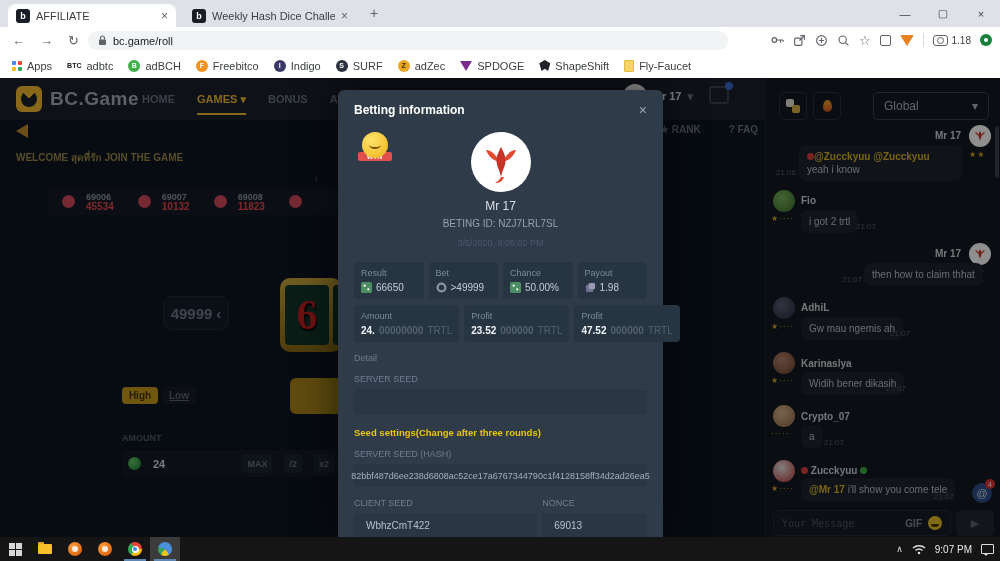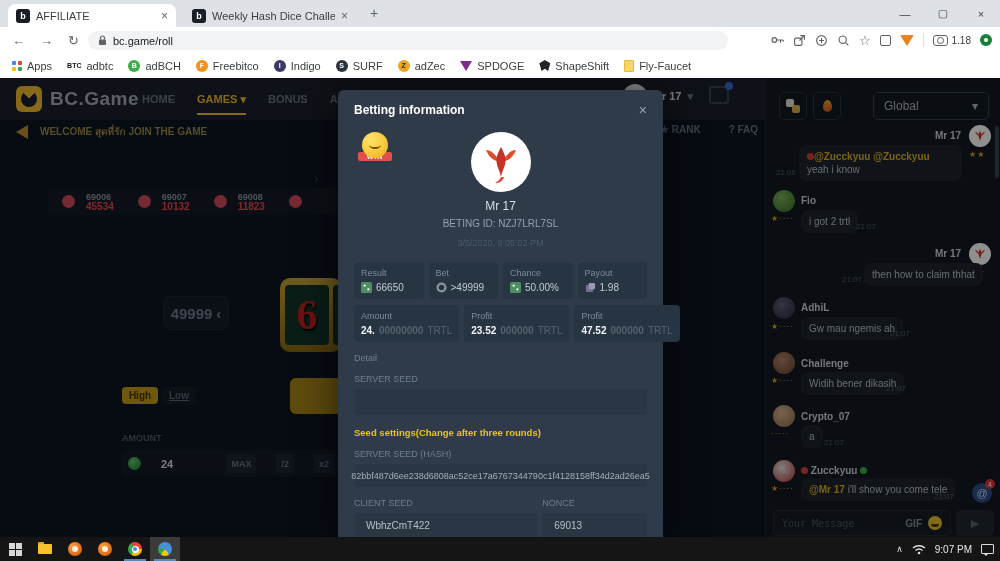--- a/index.html
+++ b/index.html
@@ -49,38 +49,38 @@
   .logoic:after{content:"";position:absolute;left:5px;top:5px;width:16px;height:16px;border-radius:50%;background:conic-gradient(from 40deg,#191f2a 0 280deg,#f3ba2f 280deg 360deg);}
   .logotxt{font-size:19px;font-weight:bold;color:#a7adb6;letter-spacing:.5px;}
   .mainnav{position:absolute;left:142px;top:0;height:42px;display:flex;align-items:center;gap:22px;font-size:11px;font-weight:bold;color:#6b7482;}
   .mainnav .sel{color:#f3ba2f;position:relative;}
   .mainnav .sel:after{content:"";position:absolute;left:0;right:0;bottom:-9px;height:2px;background:#f3ba2f;}
   .hdruser{position:absolute;right:72px;top:6px;display:flex;align-items:center;gap:6px;color:#dfe4ea;font-size:11px;font-weight:bold;}
   .avatar{border-radius:50%;background:#fff;overflow:hidden;display:flex;align-items:center;justify-content:center;}
   .walletic{position:absolute;right:36px;top:8px;width:20px;height:18px;border:2px solid #3a4250;border-radius:3px;position:absolute;}
   .walletdot{position:absolute;right:32px;top:4px;width:8px;height:8px;border-radius:50%;background:#3668c9;}
   .subrow{position:absolute;left:660px;top:46px;display:flex;gap:28px;font-size:10px;font-weight:bold;color:#6b7482;}
-  .welcome{position:absolute;left:16px;top:46px;display:flex;align-items:flex-end;gap:12px;font-size:10px;font-weight:bold;color:#9b8a45;}
+  .welcome{position:absolute;left:16px;top:46px;display:flex;align-items:flex-start;gap:12px;font-size:10px;font-weight:bold;color:#9b8a45;flex-direction:column;}
   .mega{width:0;height:0;border-top:7px solid transparent;border-bottom:7px solid transparent;border-right:12px solid #c08b2d;}
 
   .histstrip{position:absolute;left:48px;top:110px;width:292px;height:27px;background:#141b27;display:flex;align-items:center;gap:24px;padding-left:14px;overflow:hidden;}
   .hitem{display:flex;align-items:center;gap:11px;}
   .hdot{width:13px;height:13px;border-radius:50%;background:#d1495b;flex:0 0 auto;}
   .hnums{display:flex;flex-direction:column;line-height:10px;}
   .hround{font-size:9px;font-weight:bold;color:#8b93a0;}
   .hres{font-size:10px;font-weight:bold;color:#e5484d;}
   .expbox{position:absolute;left:314px;top:92px;width:22px;height:16px;color:#2c3545;font-size:14px;font-weight:bold;}
   .predbox{position:absolute;left:163px;top:218px;width:66px;height:34px;background:#151c28;border:1px solid #1f2836;border-radius:8px;display:flex;align-items:center;justify-content:center;gap:4px;color:#707b8c;font-size:15px;font-weight:bold;}
   .slot{position:absolute;left:280px;top:200px;width:62px;height:74px;background:linear-gradient(#caa53a,#8a6c14);border-radius:10px;padding:7px 5px;display:flex;gap:4px;overflow:hidden;}
   .reel{flex:0 0 44px;background:#12352a;border-radius:4px;display:flex;align-items:center;justify-content:center;font-family:"Liberation Serif",serif;font-weight:bold;font-size:42px;color:#c01f1f;text-shadow:1px 2px 2px #000;}
   .btn-high{position:absolute;left:122px;top:309px;width:36px;height:17px;background:#c89b1c;border-radius:4px;color:#42350a;font-size:10px;font-weight:bold;display:flex;align-items:center;justify-content:center;}
   .btn-low{position:absolute;left:162px;top:309px;width:34px;height:17px;background:#171d27;border-radius:4px;color:#5b6573;font-size:10px;font-weight:bold;display:flex;align-items:center;justify-content:center;text-decoration:underline;}
   .betbig{position:absolute;left:290px;top:300px;width:52px;height:36px;background:#a8871a;border-radius:6px;}
   .amtlabel{position:absolute;left:122px;top:355px;font-size:9px;font-weight:bold;color:#525c6b;}
-  .amtrow{position:absolute;left:122px;top:372px;width:218px;height:27px;background:#151b26;border-radius:4px;display:flex;align-items:center;padding:0 6px;gap:20px;}
+  .amtrow{position:absolute;left:122px;top:372px;width:218px;height:27px;background:#151b26;border-radius:4px;display:flex;align-items:center;padding:0 6px;gap:12px;}
   .coin-green{width:13px;height:13px;border-radius:50%;background:radial-gradient(circle at 35% 35%,#5fc768,#1f7a36);}
   .amtval{color:#d7dde4;font-size:11px;font-weight:bold;flex:1;}
   .amtbtn{height:19px;padding:0 5px;background:#1c2430;border-radius:3px;color:#6a7482;font-size:9px;font-weight:bold;display:flex;align-items:center;}
 
   
   .modal{position:absolute;left:338px;top:12px;width:325px;height:447px;background:#2f3b49;border-radius:6px 6px 0 0;z-index:10;box-shadow:0 0 40px rgba(0,0,0,.6);padding:12px 16px;}
   .mhead{display:flex;justify-content:space-between;align-items:center;}
   .mtitle{font-size:12px;font-weight:bold;color:#fff;}
   .mclose{color:#9aa6b2;font-size:14px;cursor:pointer;}
   .winbadge{position:absolute;left:20px;top:42px;width:34px;text-align:center;}
@@ -407,21 +407,21 @@
       <div class="bubble" style="left:98px;top:185px"><span>then how to claim thhat</span></div>
       <span class="msg-time" style="left:76px;top:197px">21:07</span>
 
       <span class="cav" style="left:7px;top:219px;background:radial-gradient(circle at 40% 35%,#5a5f75,#25293a)"></span>
       <span class="msg-name" style="left:35px;top:224px">AdhiL</span>
       <span class="stars" style="left:5px;top:244px">★····</span>
       <div class="bubble" style="left:35px;top:239px"><span>Gw mau ngemis ah</span></div>
       <span class="msg-time" style="left:124px;top:251px">21:07</span>
 
       <span class="cav" style="left:7px;top:274px;background:radial-gradient(circle at 40% 35%,#b08167,#6b4233)"></span>
-      <span class="msg-name" style="left:35px;top:280px">Challenge</span>
+      <span class="msg-name" style="left:35px;top:280px">Karinaslya</span>
       <span class="stars" style="left:5px;top:298px">★····</span>
       <div class="bubble" style="left:35px;top:294px"><span>Widih bener dikasih</span></div>
       <span class="msg-time" style="left:120px;top:306px">21:07</span>
 
       <span class="cav" style="left:7px;top:327px;background:radial-gradient(circle at 40% 35%,#d8b28a,#8a6a4a)"></span>
       <span class="msg-name" style="left:35px;top:333px">Crypto_07</span>
       <span class="stars" style="left:5px;top:351px">·····</span>
       <div class="bubble" style="left:35px;top:347px"><span>a</span></div>
       <span class="msg-time" style="left:58px;top:360px">21:07</span>
 

